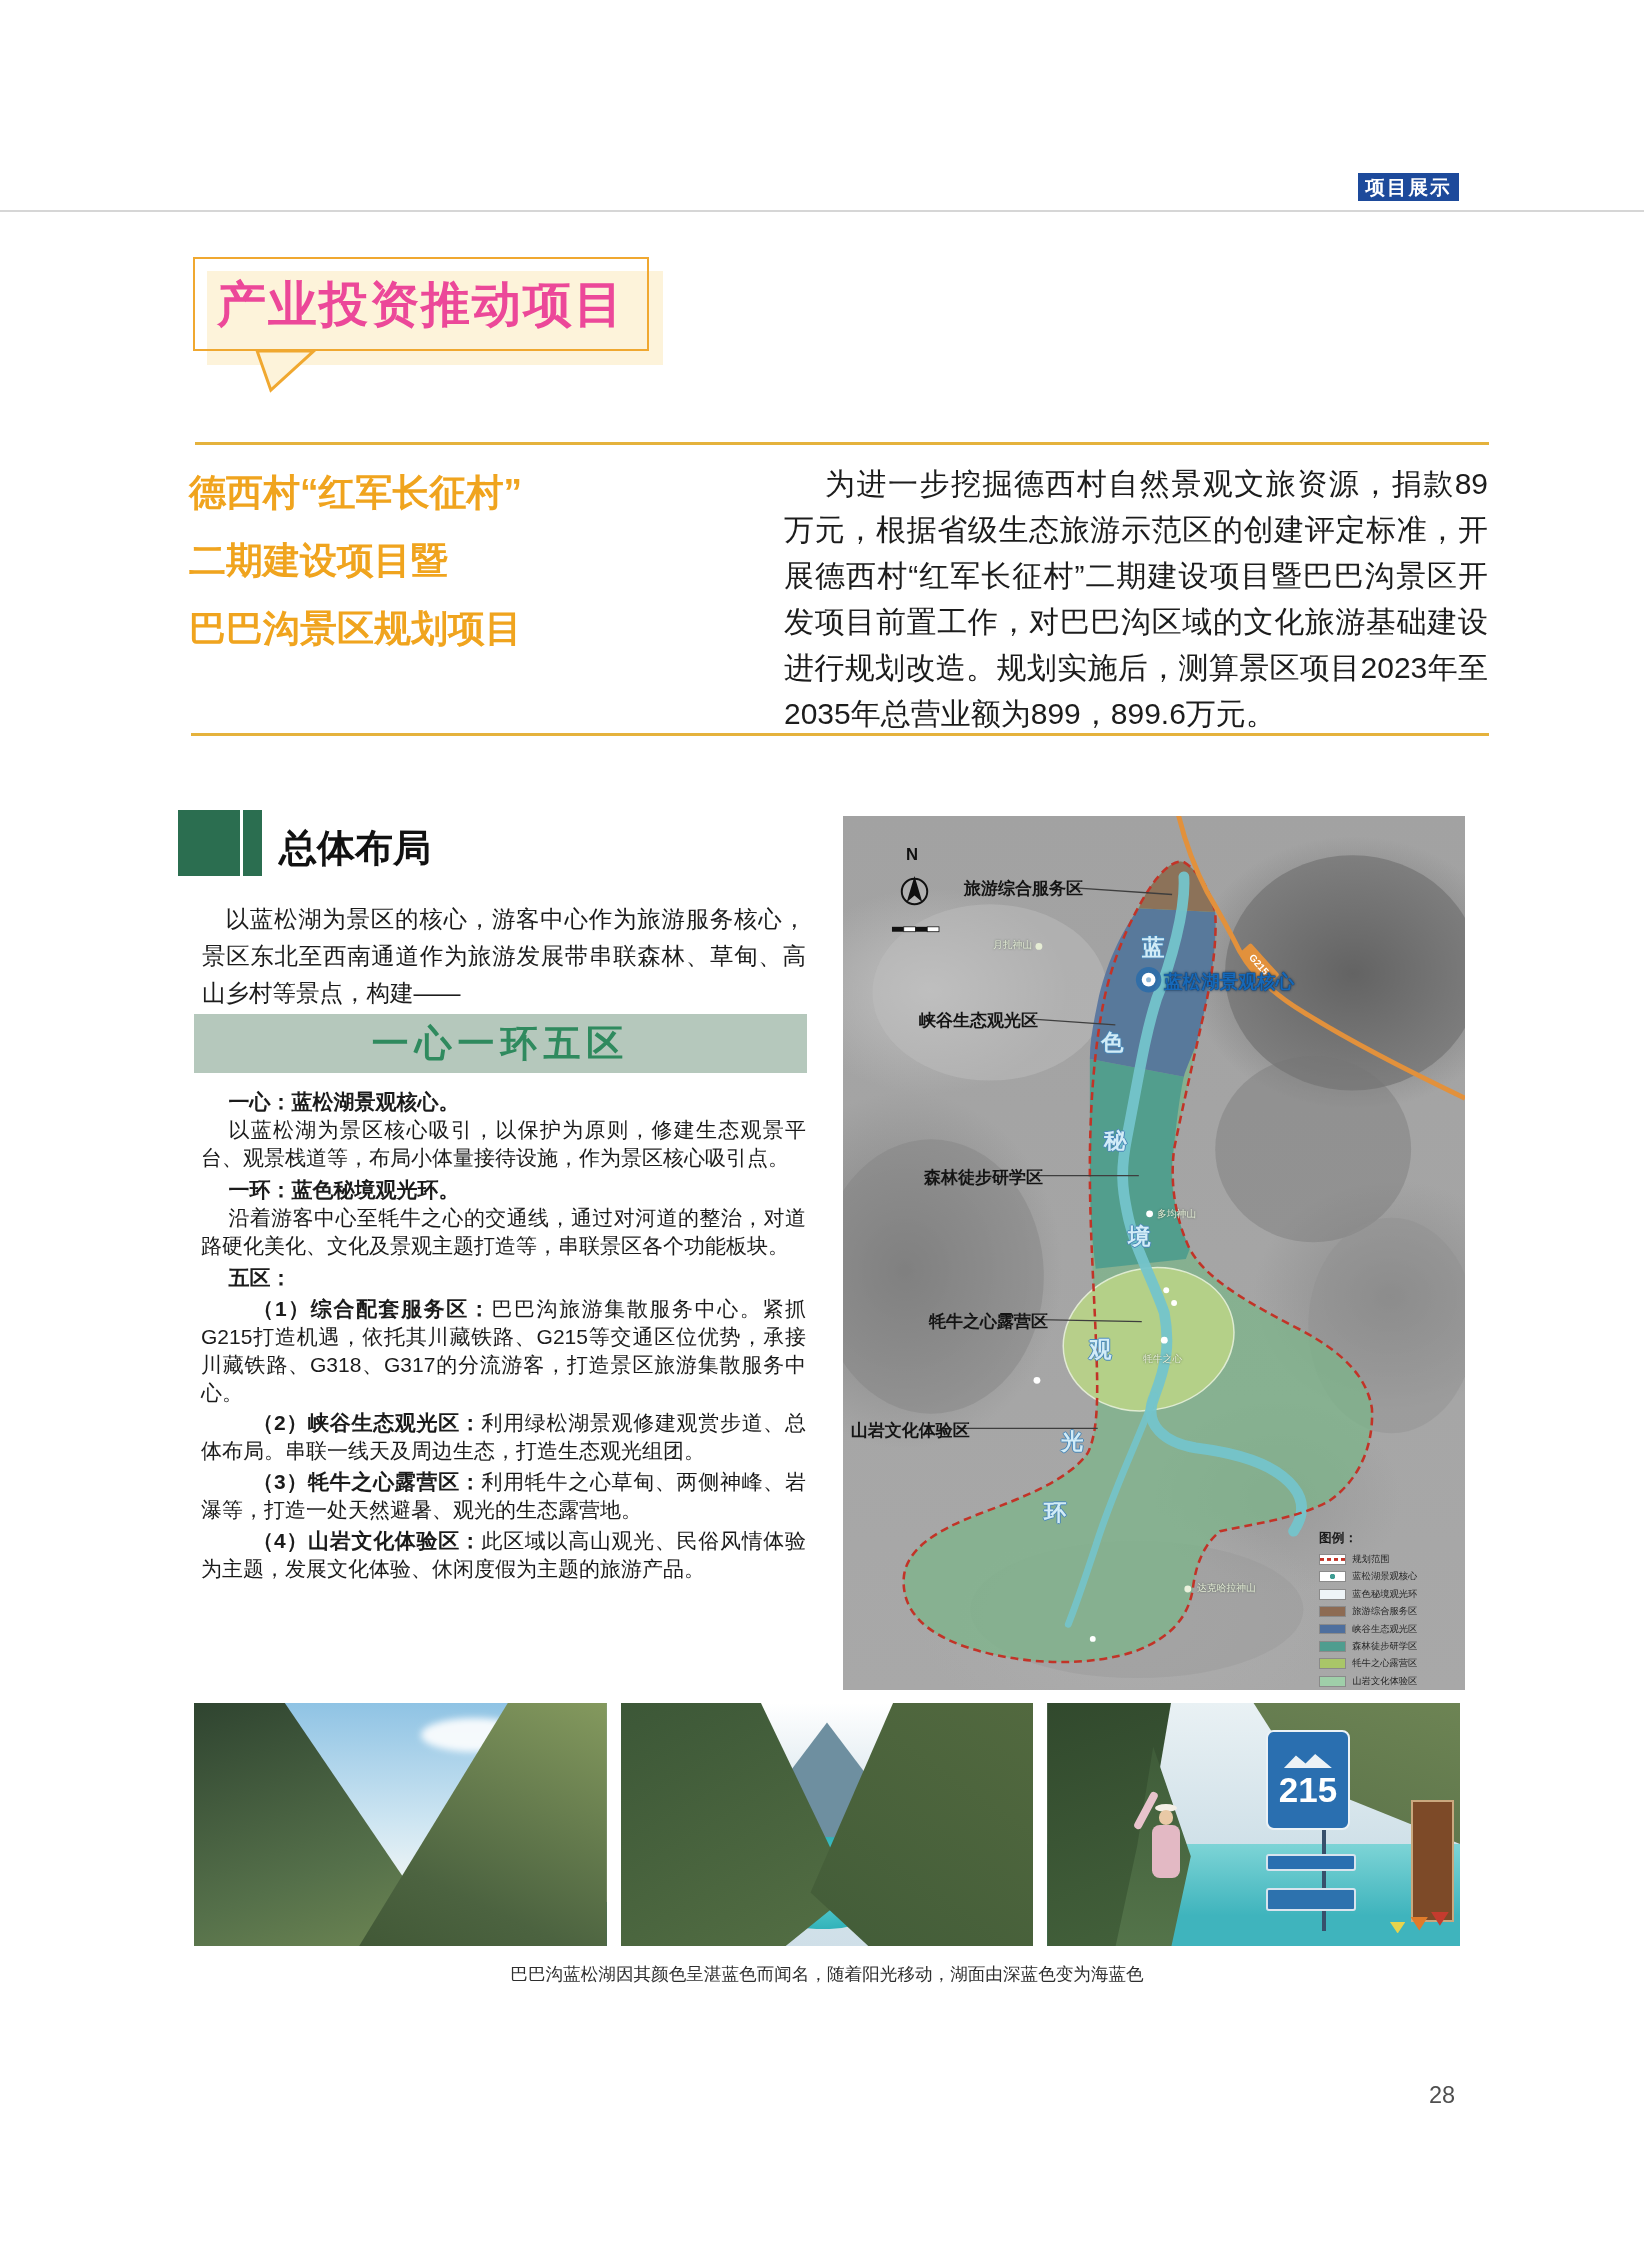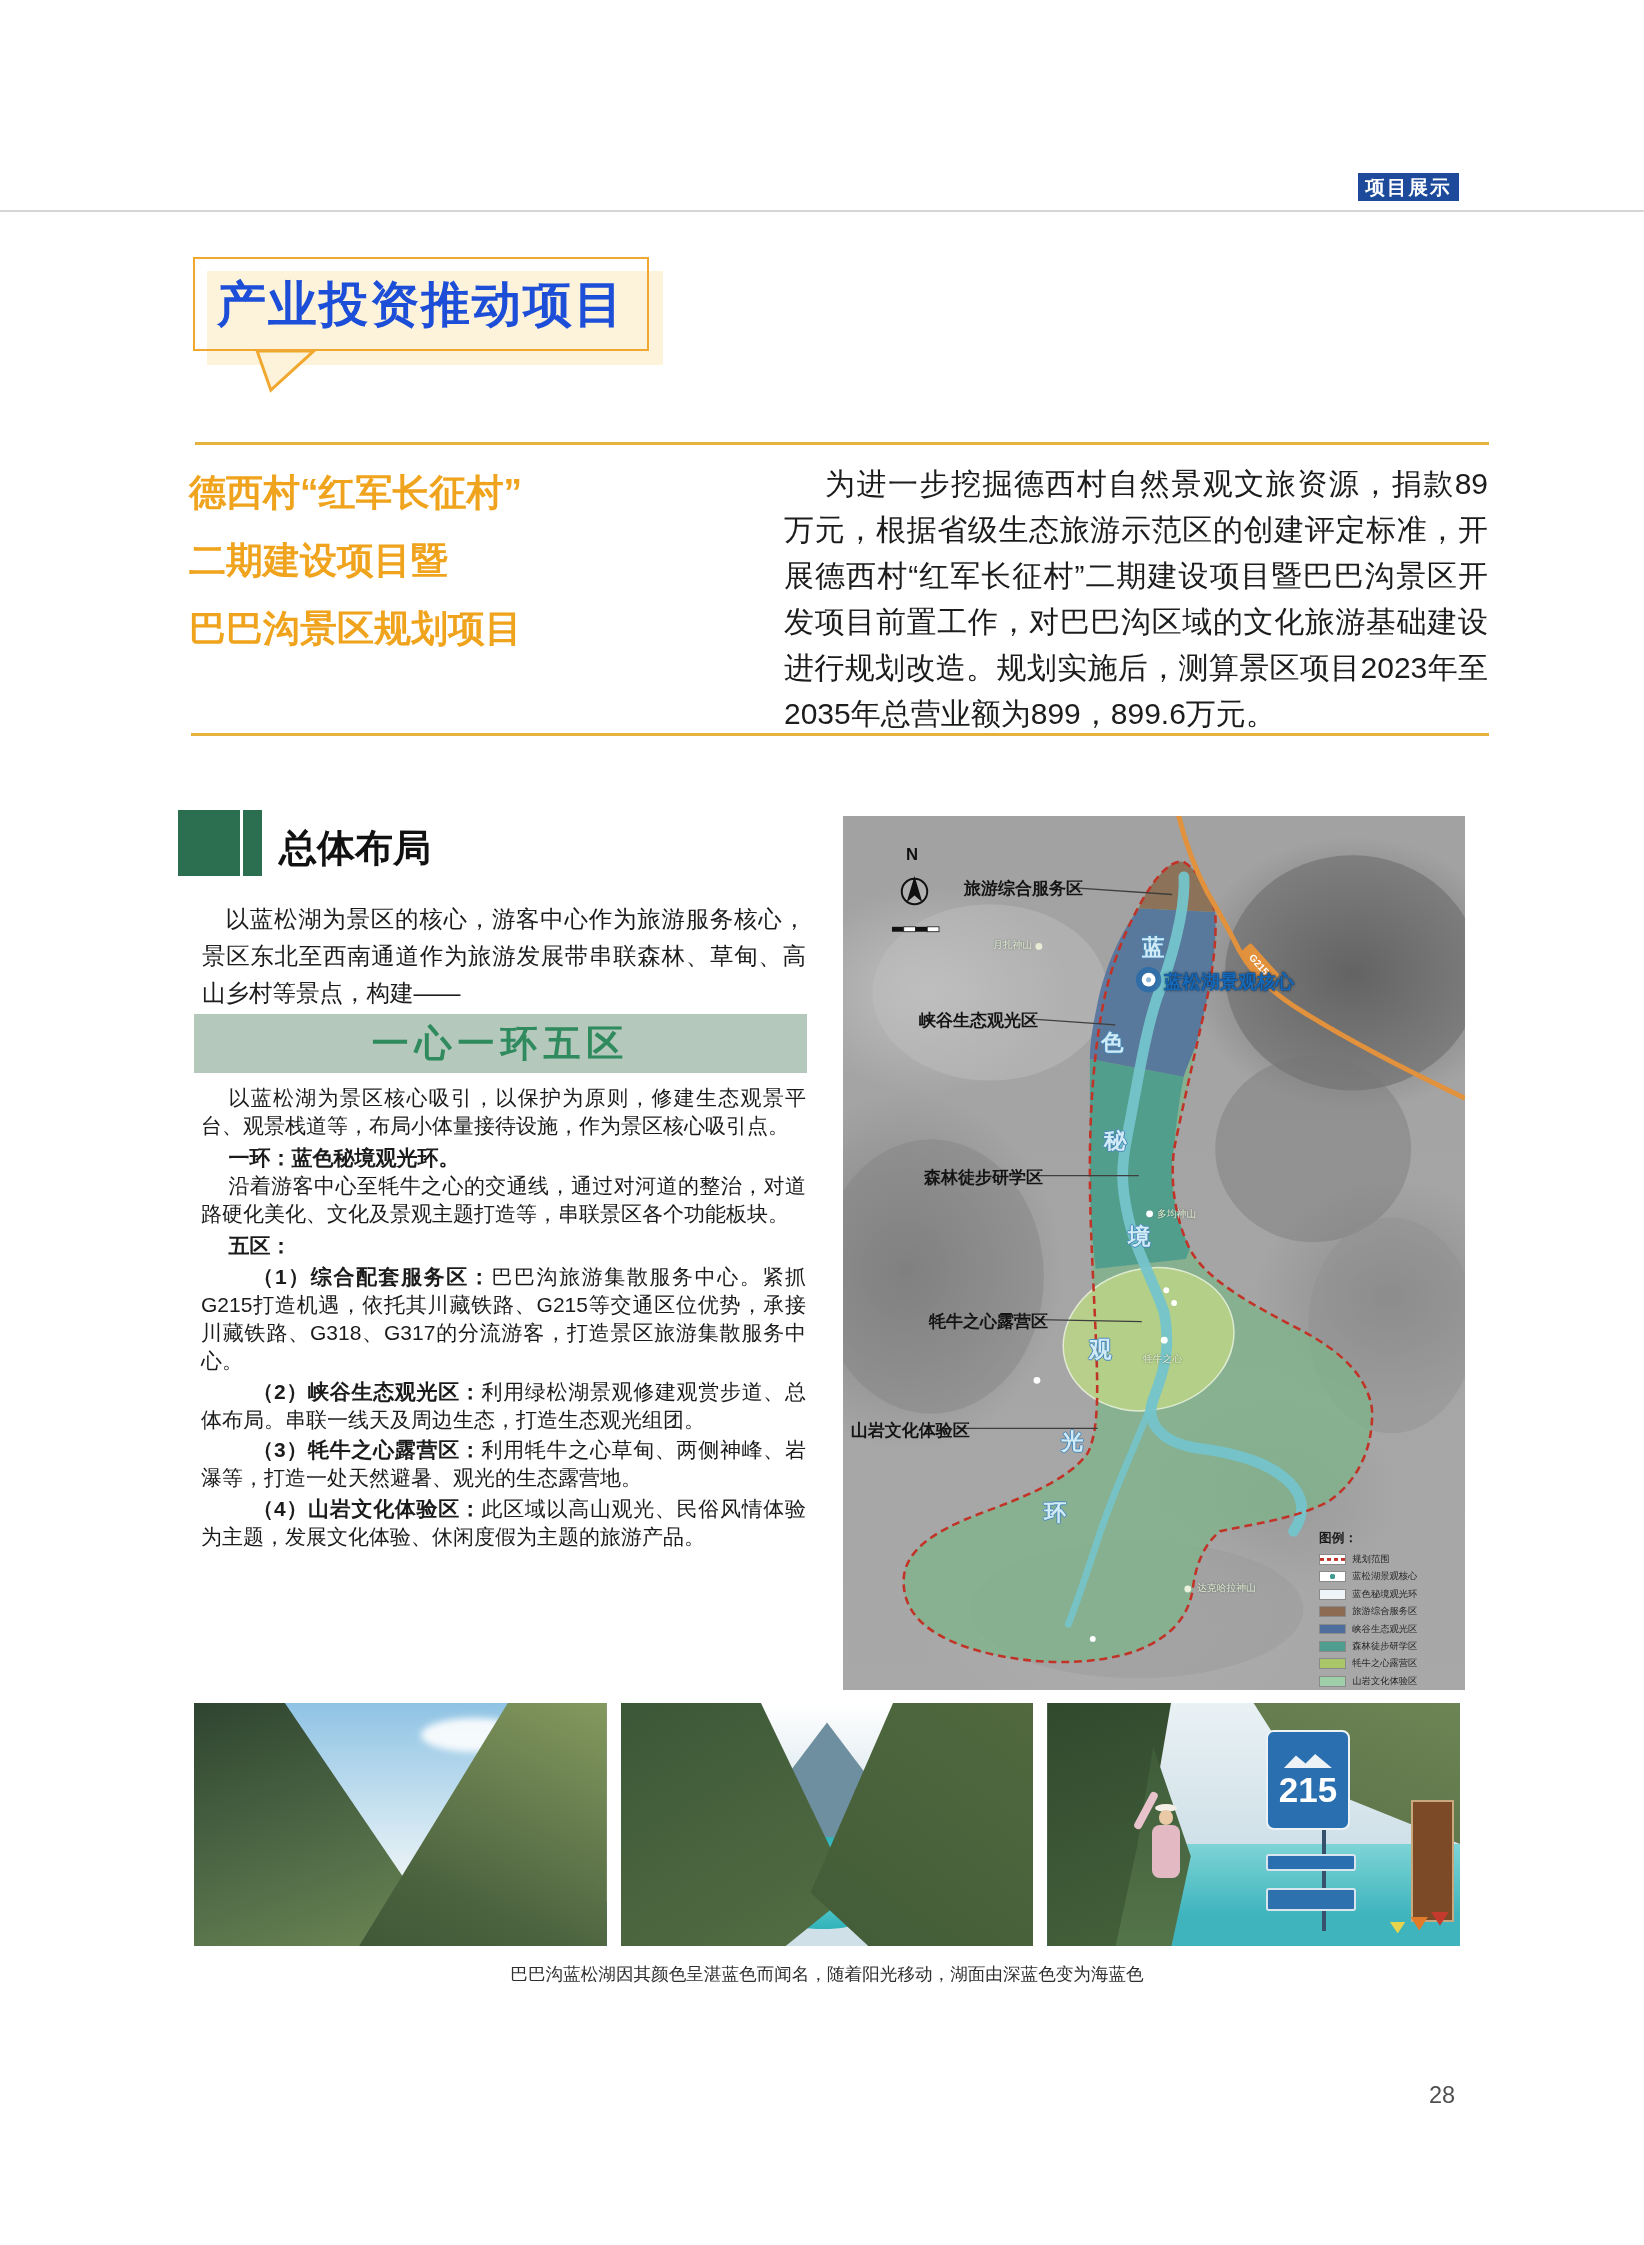--- a/index.html
+++ b/index.html
@@ -8,21 +8,21 @@
 
   
   .hdr-line{position:absolute;left:0;top:210px;width:1645px;height:2px;background:#d6d6d6;}
   .hdr-badge{position:absolute;left:1358px;top:173px;width:101px;height:28px;background:#1d4a9b;color:#fff;
     font-size:19.6px;font-weight:bold;display:flex;align-items:center;justify-content:center;letter-spacing:2px;}
 
   
   .banner-shadow{position:absolute;left:207px;top:271px;width:456px;height:94px;background:#fdf3da;}
   .banner-frame{position:absolute;left:193px;top:257px;width:456px;height:94px;border:2.9px solid #f0a830;}
   .banner-title{position:absolute;left:193px;top:257px;width:456px;height:94px;line-height:94px;text-align:center;
-    font-size:49px;font-weight:900;color:#1d4ed8;letter-spacing:2px;}
+    font-size:49px;font-weight:900;color:#ec4899;letter-spacing:2px;}
   .banner-tail{position:absolute;left:251px;top:349px;}
 
   
   .ydiv{position:absolute;height:2.9px;background:#e5b23c;}
   .ydiv1{left:195px;top:442px;width:1294px;}
   .ydiv2{left:191px;top:733px;width:1298px;}
 
   
   .proj-heading{position:absolute;left:189px;top:459px;width:588px;font-size:37px;line-height:68px;
     font-weight:900;color:#f0a41e;}
@@ -156,20 +156,21 @@
   <div class="sq-bar"></div>
   <div class="sec-title">总体布局</div>
 
   <div class="sec-intro">以蓝松湖为景区的核心，游客中心作为旅游服务核心，景区东北至西南通道作为旅游发展带串联森林、草甸、高山乡村等景点，构建——</div>
 
   <div class="green-banner">
     <span>一心一环五区</span>
   </div>
 
   <div class="sec-body">
+    <p class="hd">一心：蓝松湖景观核心。</p>
     <p>以蓝松湖为景区核心吸引，以保护为原则，修建生态观景平台、观景栈道等，布局小体量接待设施，作为景区核心吸引点。</p>
     <p class="hd">一环：蓝色秘境观光环。</p>
     <p>沿着游客中心至牦牛之心的交通线，通过对河道的整治，对道路硬化美化、文化及景观主题打造等，串联景区各个功能板块。</p>
     <p class="hd">五区：</p>
     <p class="zn"><b>（1）综合配套服务区：</b><span>巴巴沟旅游集散服务中心。紧抓G215打造机遇，依托其川藏铁路、G215等交通区位优势，承接川藏铁路、G318、G317的分流游客，打造景区旅游集散服务中心。</span></p>
     <p class="zn"><b>（2）峡谷生态观光区：</b><span>利用绿松湖景观修建观赏步道、总体布局。串联一线天及周边生态，打造生态观光组团。</span></p>
     <p class="zn"><b>（3）牦牛之心露营区：</b><span>利用牦牛之心草甸、两侧神峰、岩瀑等，打造一处天然避暑、观光的生态露营地。</span></p>
     <p class="zn"><b>（4）山岩文化体验区：</b><span>此区域以高山观光、民俗风情体验为主题，发展文化体验、休闲度假为主题的旅游产品。</span></p>
   </div>
 

